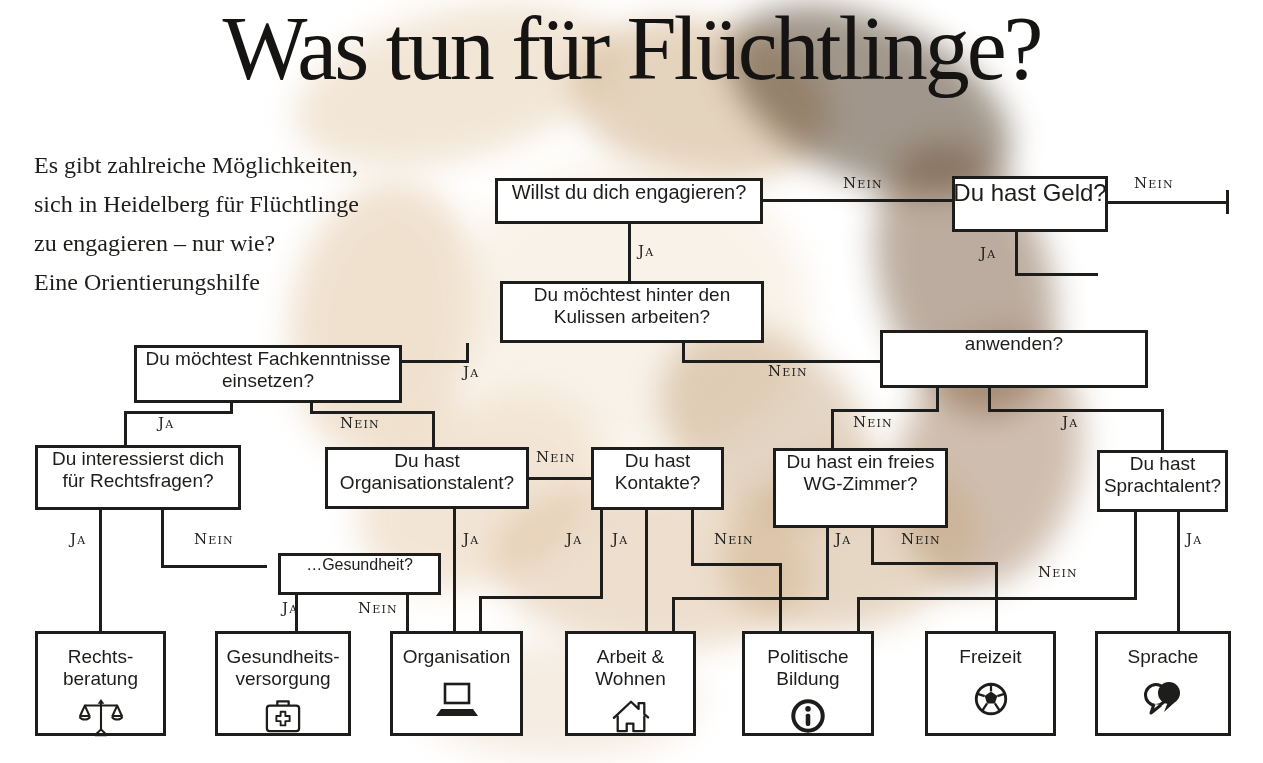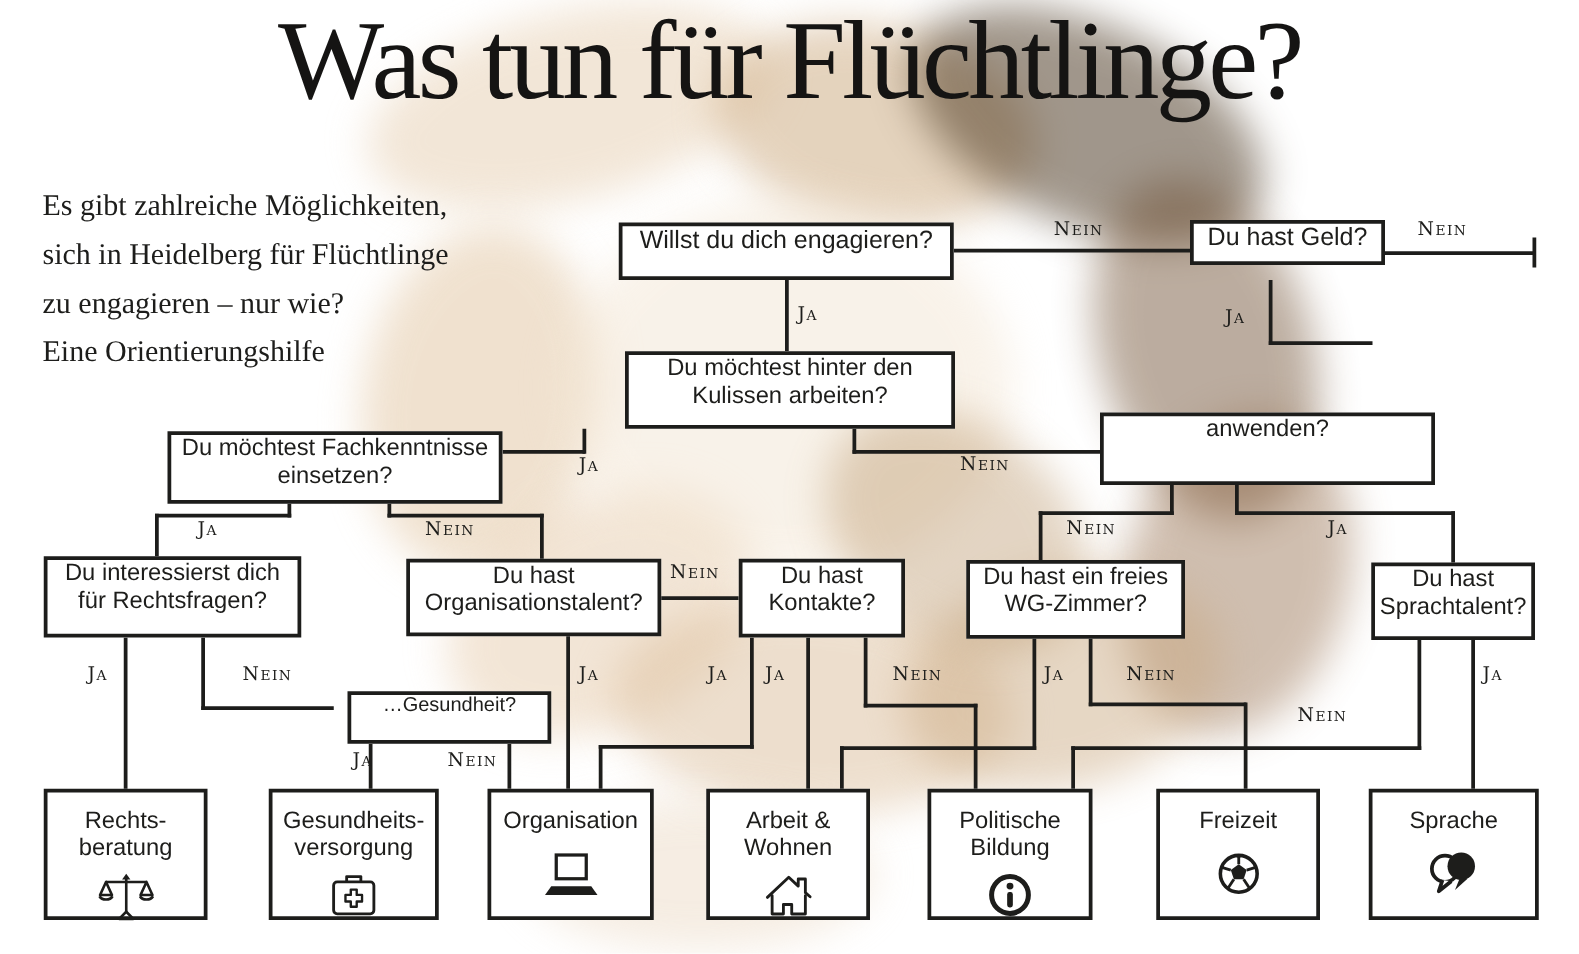--- a/index.html
+++ b/index.html
@@ -173,21 +173,21 @@
   <span class="tag" style="left:612px;top:530px">Ja</span>
   <span class="tag" style="left:714px;top:530px">Nein</span>
   <span class="tag" style="left:835px;top:530px">Ja</span>
   <span class="tag" style="left:901px;top:530px">Nein</span>
   <span class="tag" style="left:1038px;top:563px">Nein</span>
   <span class="tag" style="left:1186px;top:530px">Ja</span>
 
   <div class="node" style="left:495px;top:178px;width:268px;height:46px;font-size:20px">
     <span class="nl">Willst du dich engagieren?</span>
   </div>
-  <div class="node" style="left:952px;top:176px;width:156px;height:36px;font-size:20px">
+  <div class="node" style="left:952px;top:176px;width:156px;height:56px;font-size:24px">
     <span class="nl">Du hast Geld?</span>
   </div>
   <div class="node" style="left:500px;top:281px;width:264px;height:62px">
     <span class="nl">Du möchtest hinter den</span>
     <span class="nl">Kulissen arbeiten?</span>
   </div>
   <div class="node" style="left:134px;top:345px;width:268px;height:58px">
     <span class="nl">Du möchtest Fachkenntnisse</span>
     <span class="nl">einsetzen?</span>
   </div>
@@ -199,21 +199,21 @@
     <span class="nl">für Rechtsfragen?</span>
   </div>
   <div class="node" style="left:325px;top:447px;width:204px;height:62px">
     <span class="nl">Du hast</span>
     <span class="nl">Organisationstalent?</span>
   </div>
   <div class="node" style="left:591px;top:447px;width:133px;height:63px">
     <span class="nl">Du hast</span>
     <span class="nl">Kontakte?</span>
   </div>
-  <div class="node" style="left:773px;top:448px;width:175px;height:63px">
+  <div class="node" style="left:773px;top:448px;width:175px;height:80px">
     <span class="nl">Du hast ein freies</span>
     <span class="nl">WG-Zimmer?</span>
   </div>
   <div class="node" style="left:1097px;top:450px;width:131px;height:62px">
     <span class="nl">Du hast</span>
     <span class="nl">Sprachtalent?</span>
   </div>
   <div class="node" style="left:278px;top:553px;width:163px;height:42px;font-size:16px">
     <span class="nl">…Gesundheit?</span>
   </div>

